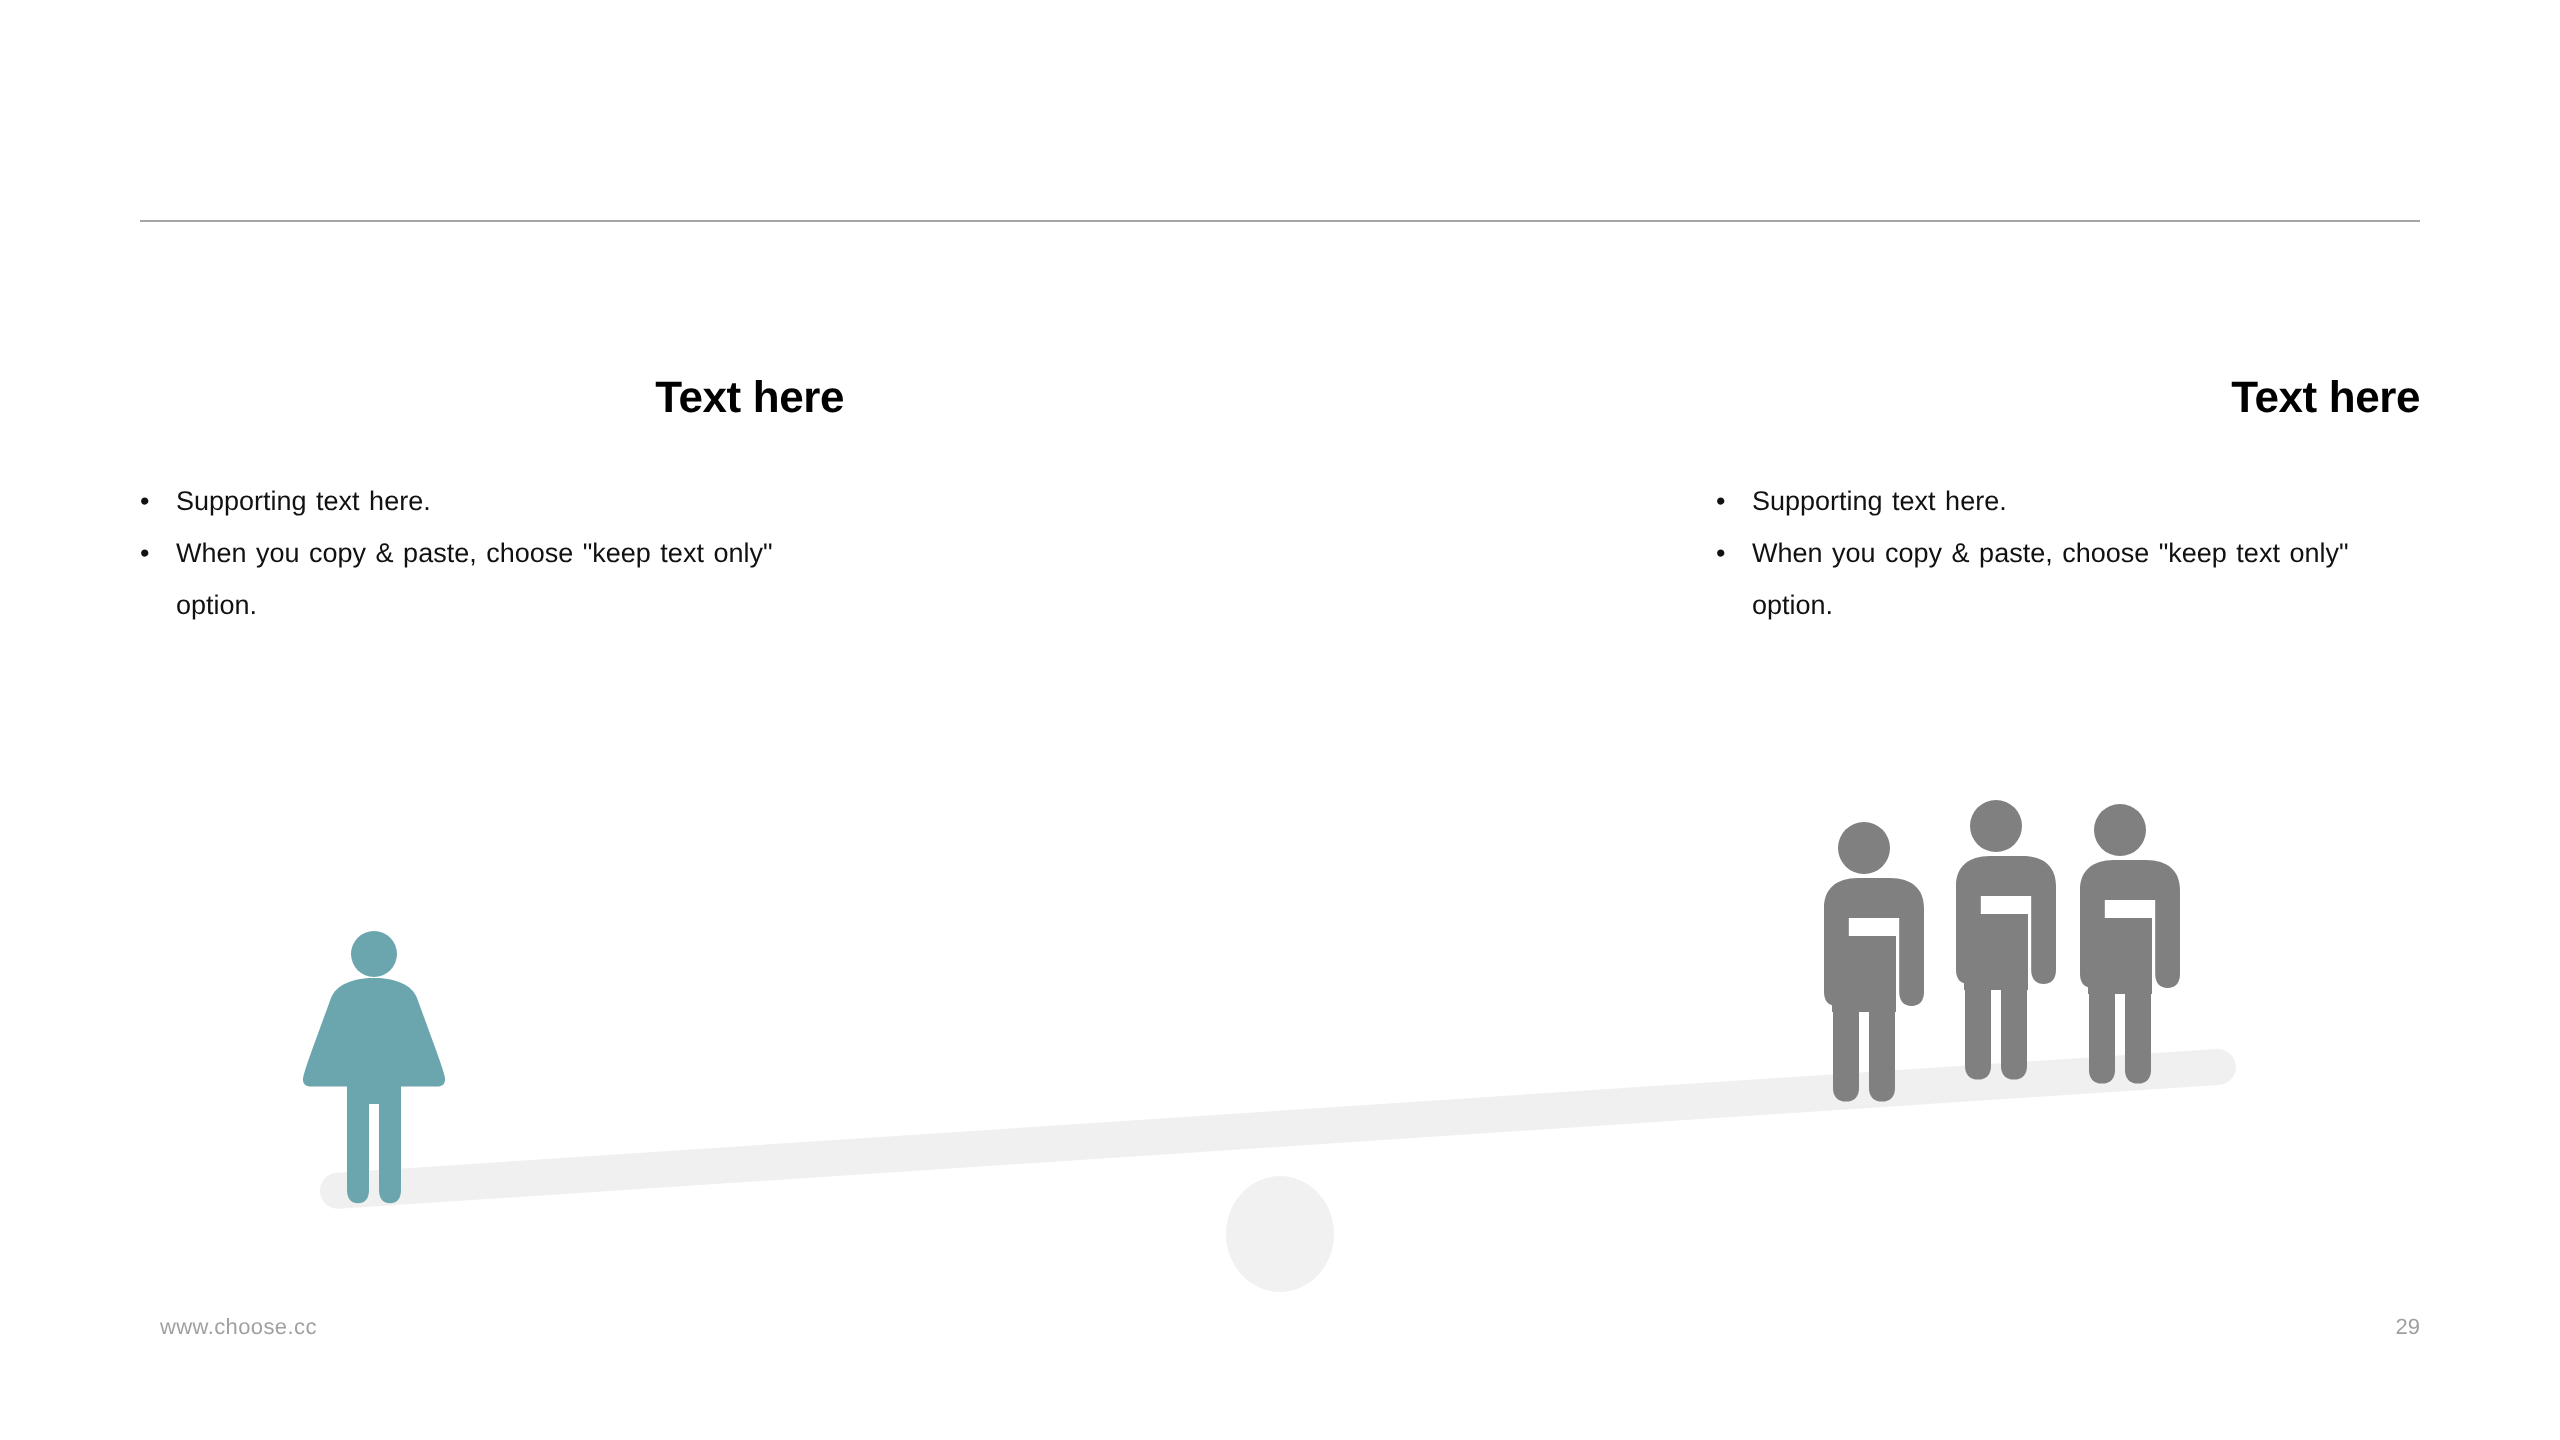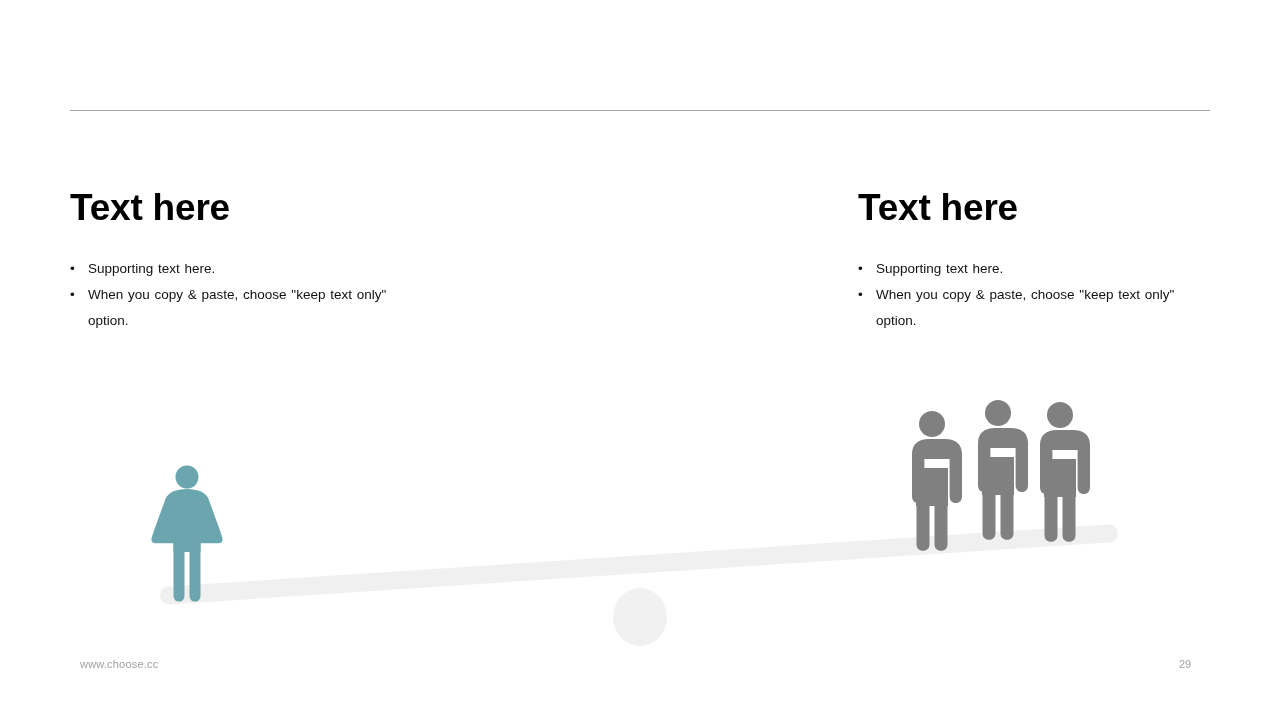--- a/index.html
+++ b/index.html
@@ -31,22 +31,22 @@
   .column {
     position: absolute;
     top: 186px;
     width: 352px;
   }
   .column.left  { left: 70px; }
   .column.right { left: 858px; }
 
   .col-title {
     margin: 0;
-    text-align: left;
-    font-size: 37px;
+    text-align: right;
+    font-size: 22px;
     font-weight: bold;
     color: #000000;
     letter-spacing: -0.2px;
     line-height: 1.2;
   }
 
   .bullets {
     list-style: none;
     margin: 0;
     padding: 0;
@@ -89,21 +89,21 @@
     top: 658px;
     font-size: 11px;
     color: #a0a0a0;
     letter-spacing: 0.2px;
   }
   .footer-page {
     position: absolute;
     left: 1160px;
     top: 658px;
     width: 50px;
-    text-align: center;
+    text-align: right;
     font-size: 11px;
     color: #a0a0a0;
   }
 </style>
 </head>
 <body>
 
 <div id="slide">
 
   <div class="top-rule"></div>

